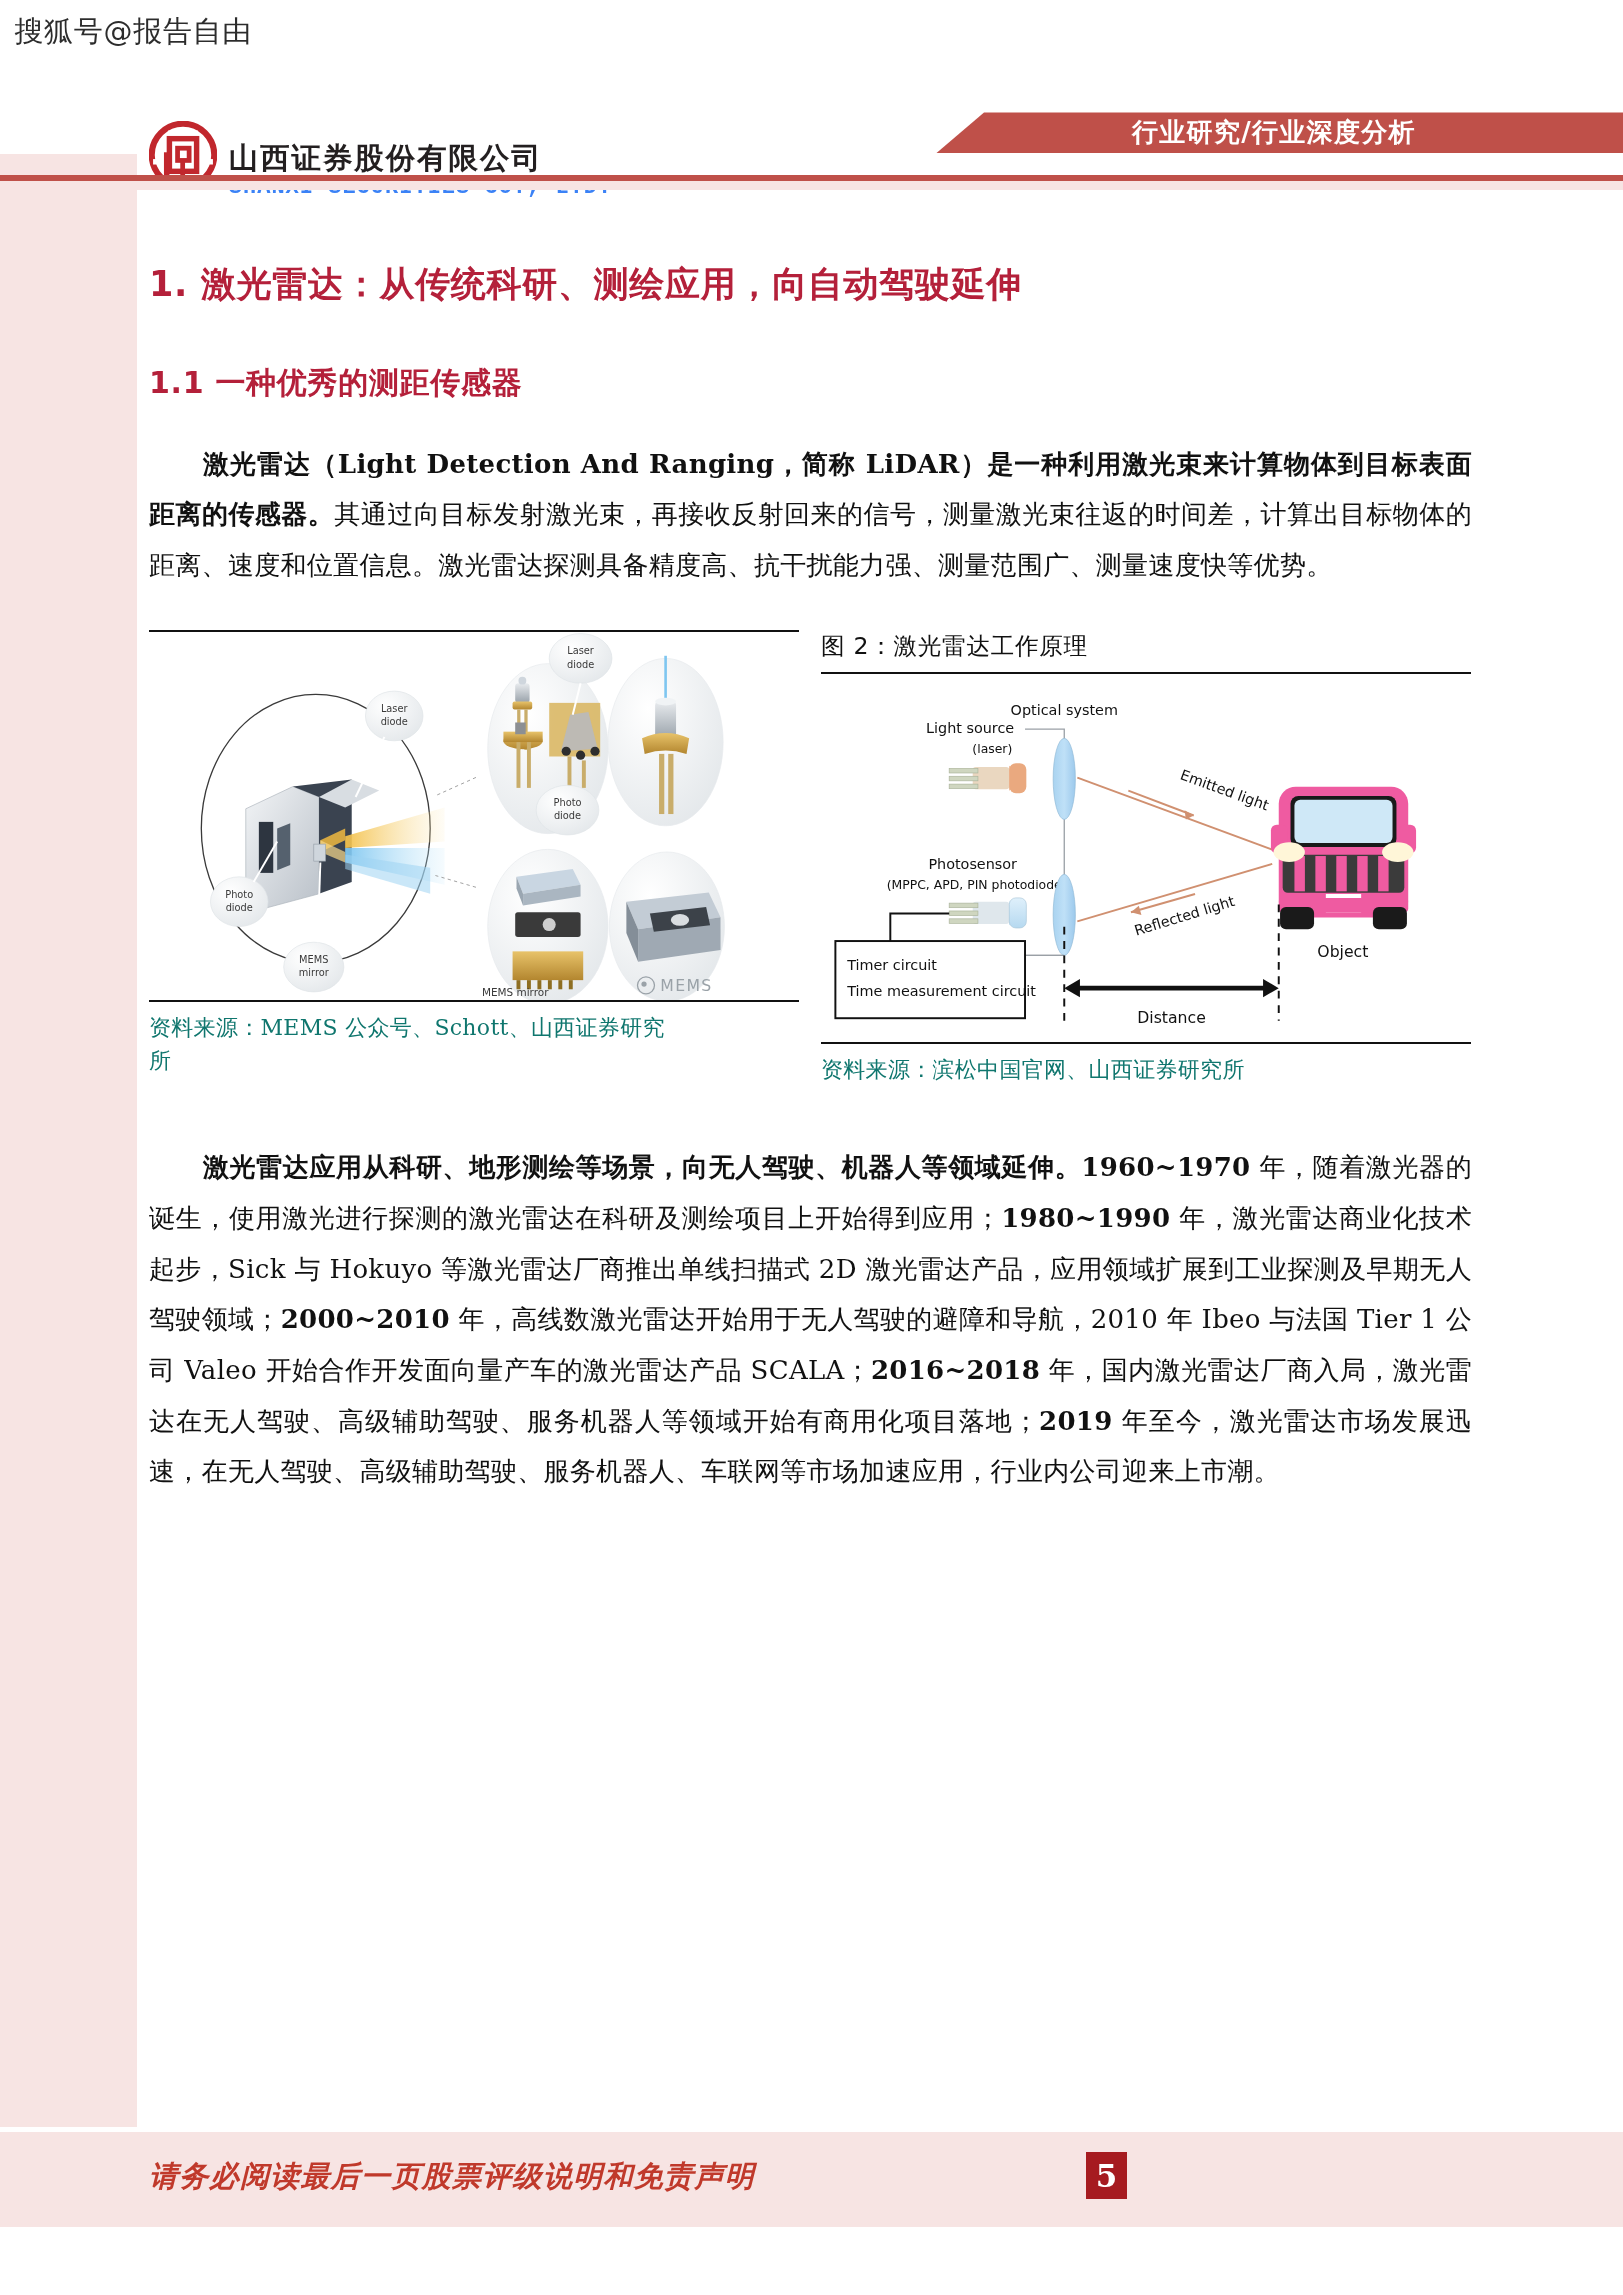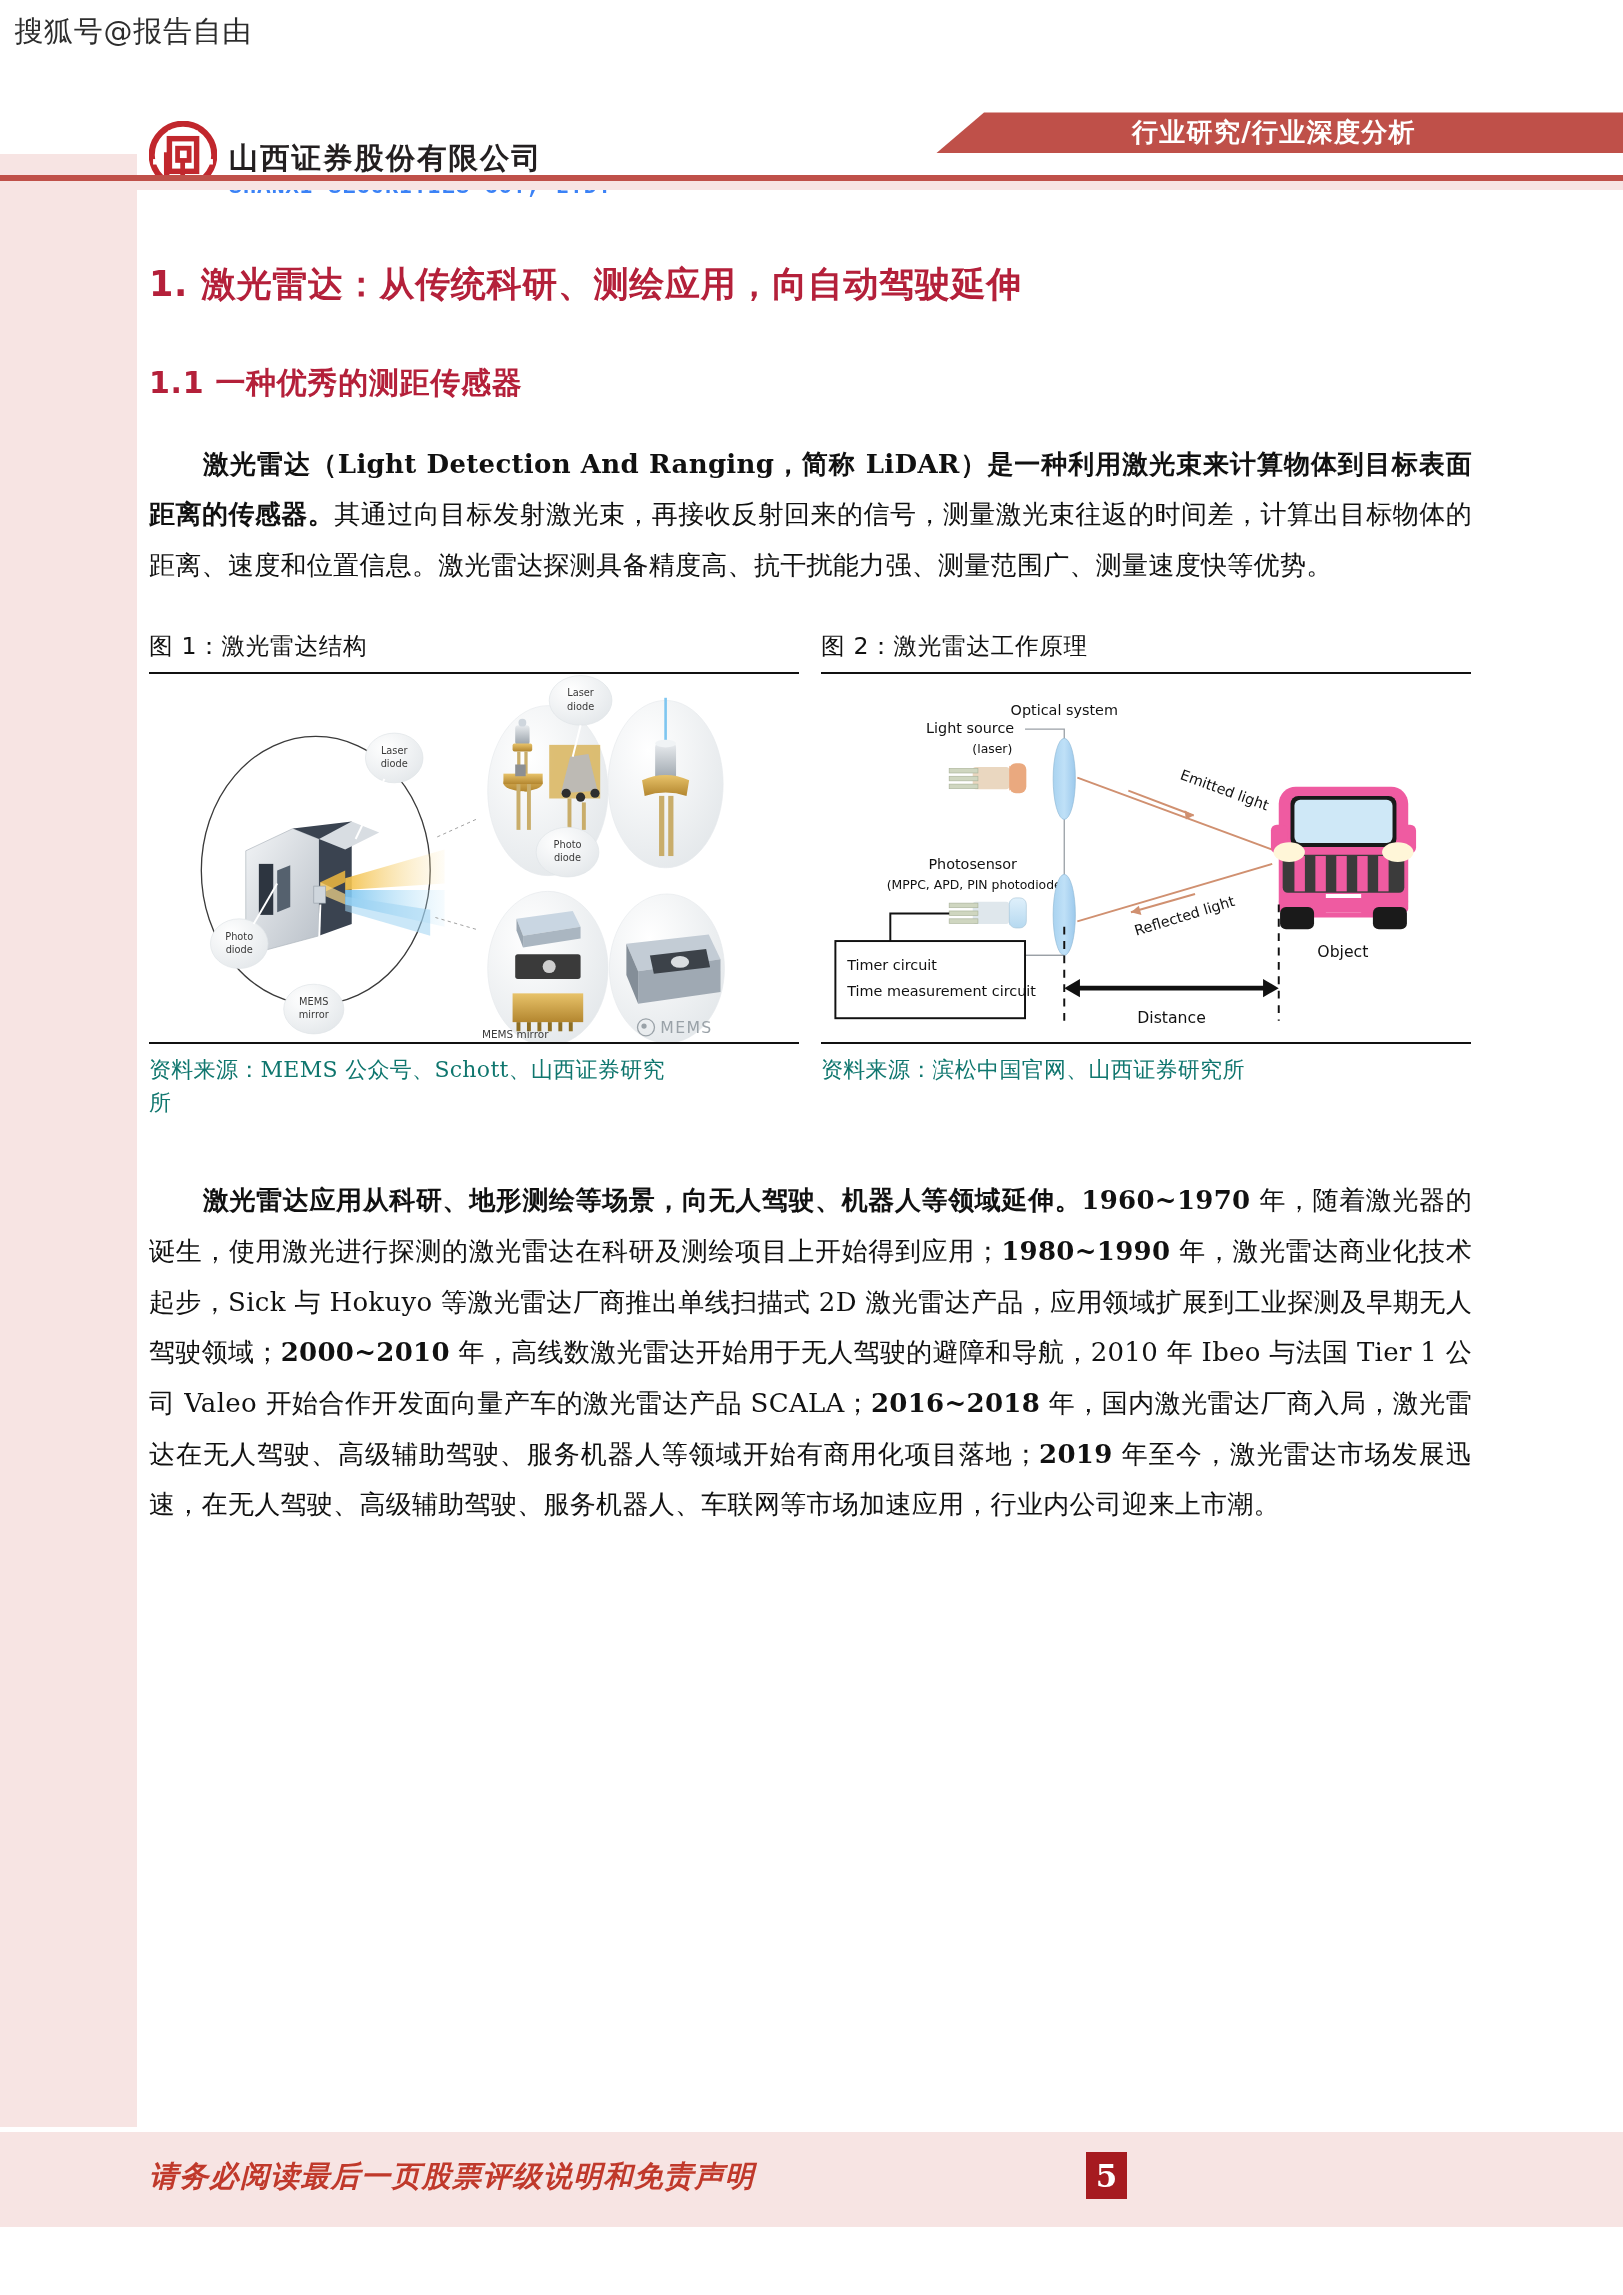--- a/index.html
+++ b/index.html
@@ -165,21 +165,20 @@
 <div class="content">
 
   <h1 class="sec">1. 激光雷达：从传统科研、测绘应用，向自动驾驶延伸</h1>
   <h2 class="sub">1.1 一种优秀的测距传感器</h2>
 
   <p class="body"><b>激光雷达（Light Detection And Ranging，简称 LiDAR）是一种利用激光束来计算物体到目标表面距离的传感器。</b><span>其通过向目标发射激光束，再接收反射回来的信号，测量激光束往返的时间差，计算出目标物体的距离、速度和位置信息。激光雷达探测具备精度高、抗干扰能力强、测量范围广、测量速度快等优势。</span></p>
 
   <div class="figures">
 
     <div class="fig">
-      <div class="fig-title">图 1：激光雷达结构</div>
       <div class="fig-box">
         <svg class="figsvg" viewBox="0 0 994 562">
           <defs>
             <linearGradient id="g-body" x1="0" y1="0" x2="1" y2="1">
               <stop offset="0" stop-color="#f2f4f6"></stop>
                 <stop offset="1" stop-color="#b9c0c8"></stop>
             </linearGradient>
             <linearGradient id="g-blue" x1="0" y1="0" x2="1" y2="0">
               <stop offset="0" stop-color="#7ec6f0" stop-opacity=".95"></stop>
                 <stop offset="1" stop-color="#bfe6fa" stop-opacity=".15"></stop>

